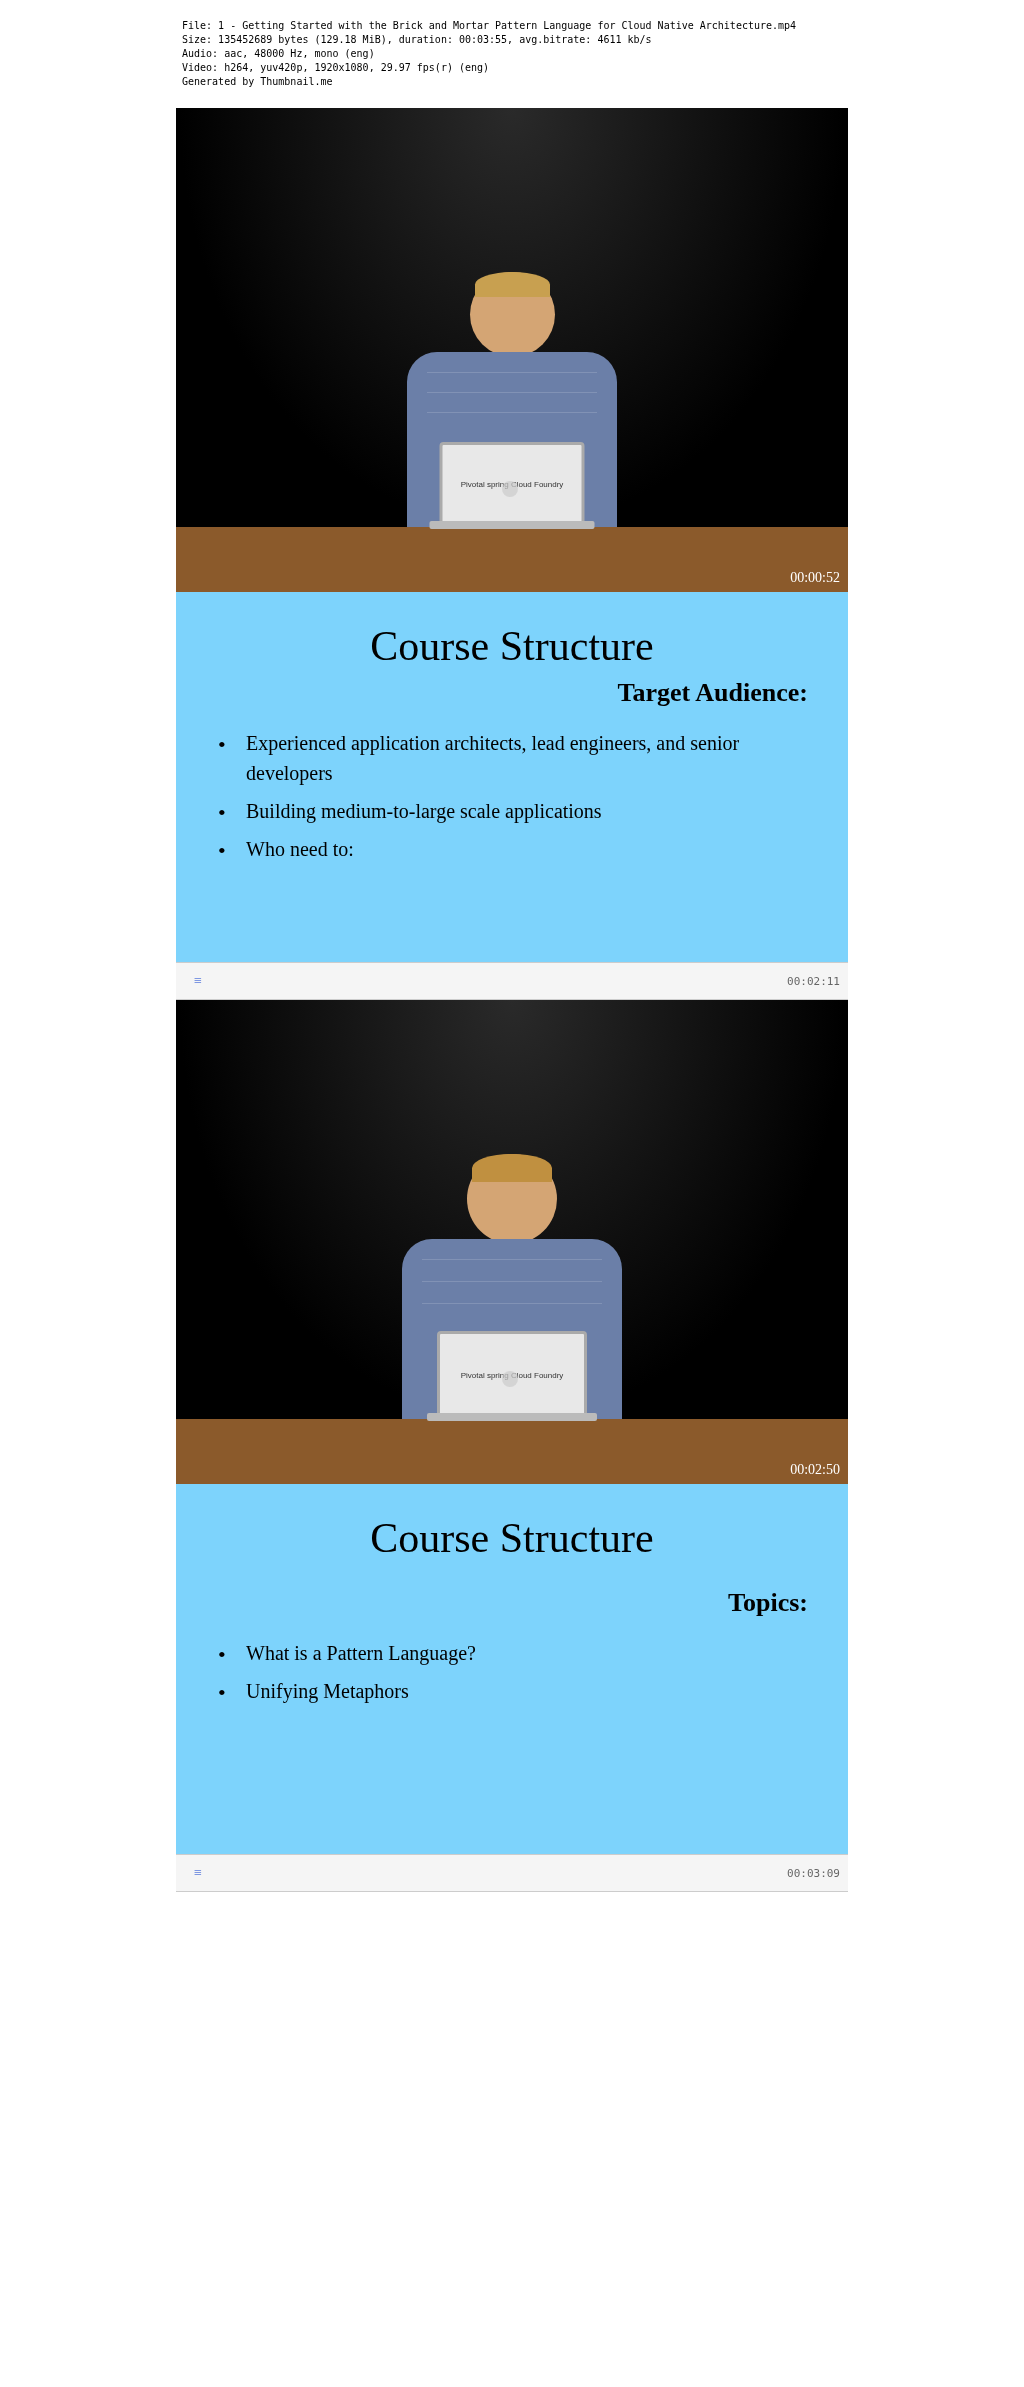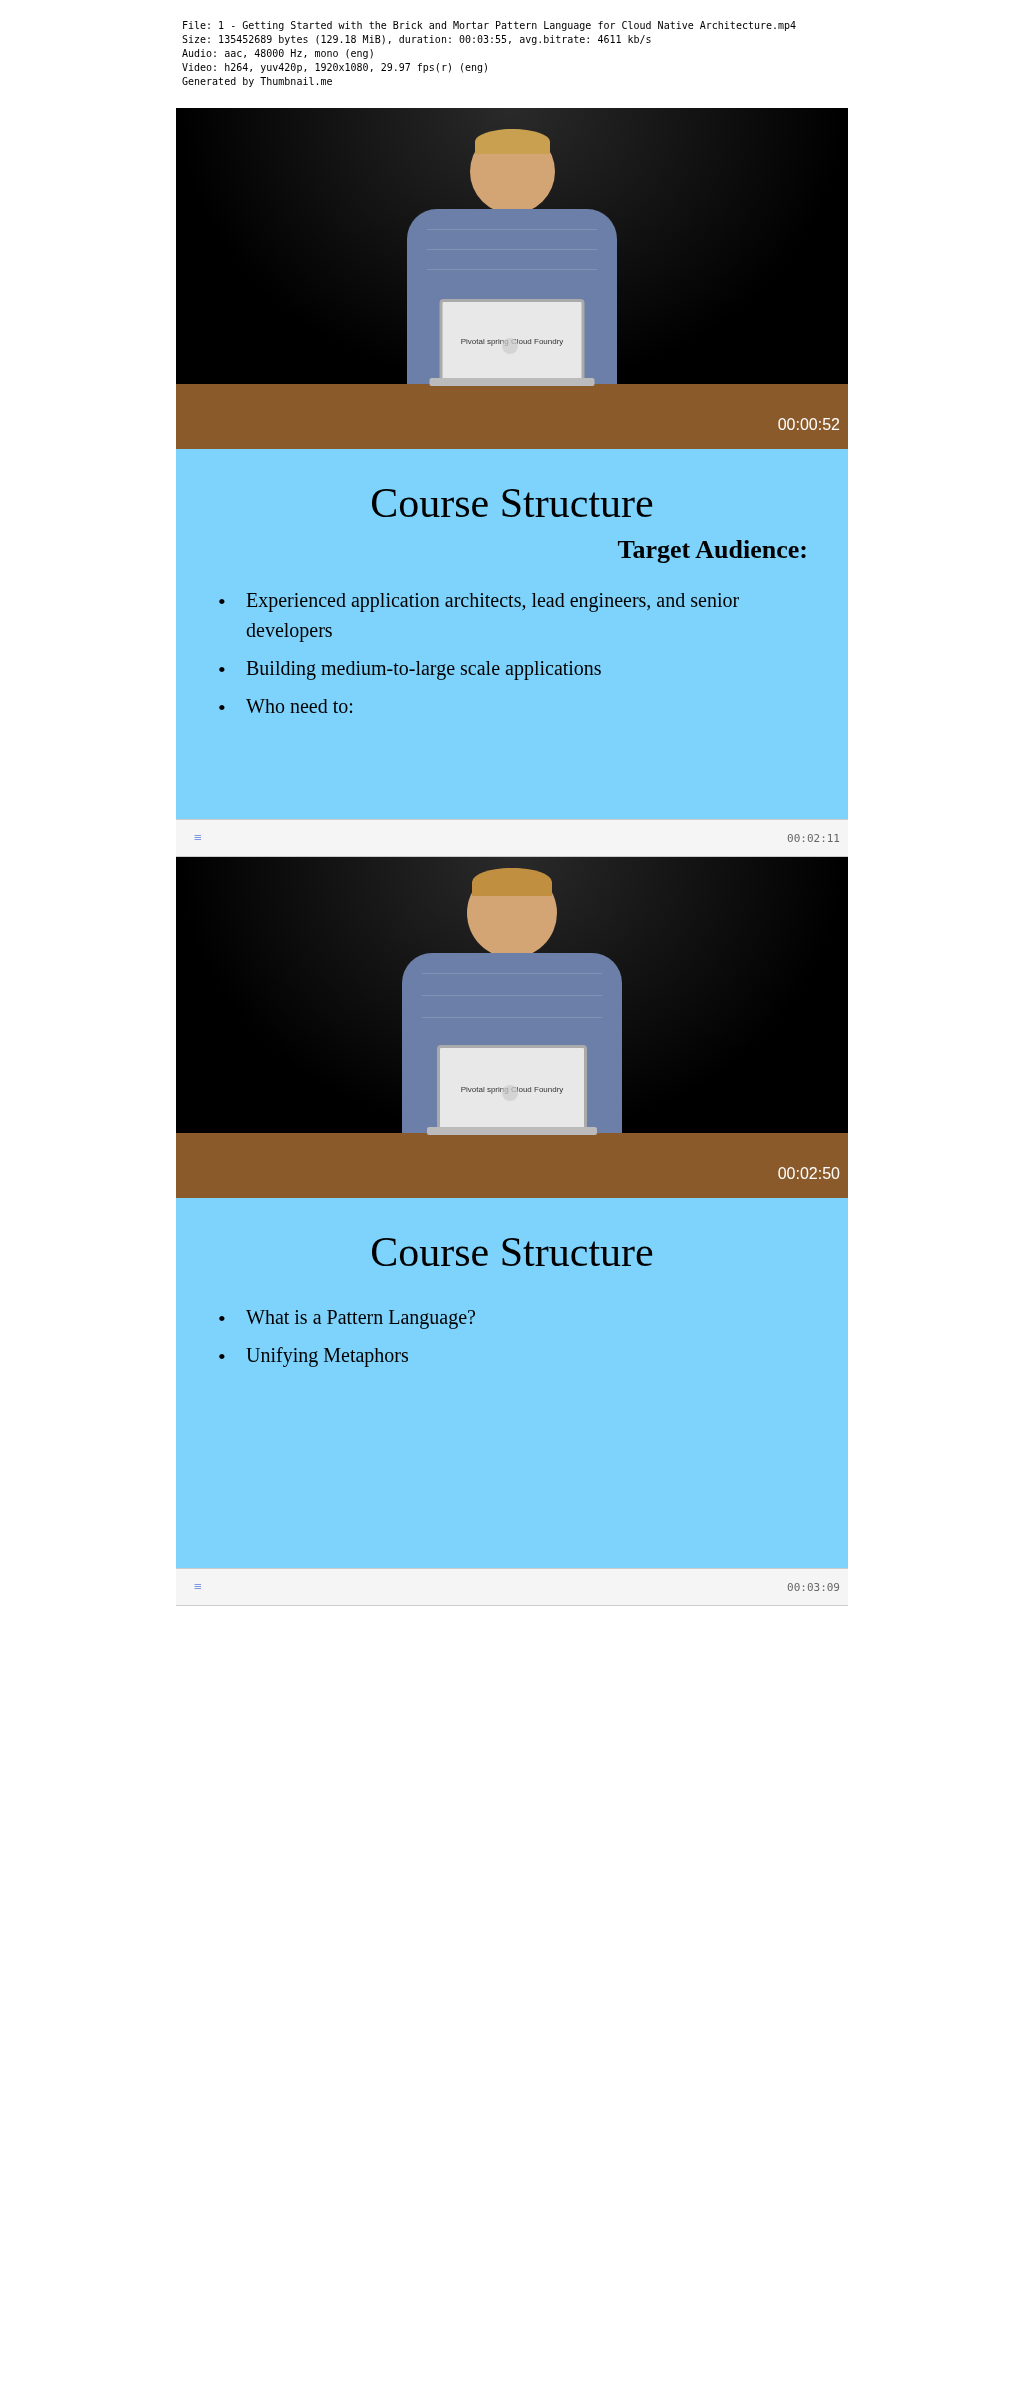--- a/index.html
+++ b/index.html
@@ -14,21 +14,21 @@
       font-family: monospace;
       font-size: 10px;
       color: #000;
       background: #fff;
       padding: 19px 6px;
       line-height: 1.4;
     }
 
     .video-container {
       width: 672px;
-      height: 341px;
+      height: 484px;
       background: #000;
       position: relative;
       overflow: hidden;
     }
 
     .video-person {
       width: 100%;
       height: 100%;
       display: flex;
       align-items: center;
@@ -39,25 +39,25 @@
     
     .person-figure {
       position: absolute;
       bottom: 60px;
       left: 50%;
       transform: translateX(-50%);
     }
 
     .timestamp {
       position: absolute;
-      bottom: 15px;
+      bottom: 6px;
       right: 8px;
       color: #fff;
-      font-family: Liberation Sans, sans-serif;
-      font-size: 16px;
+      font-family: Liberation Serif, serif;
+      font-size: 14px;
     }
 
     .slide-content {
       background: #7dd3fc;
       padding: 30px 40px 40px;
       min-height: 370px;
       position: relative;
     }
 
     .slide-title {
@@ -211,20 +211,21 @@
 
     <div style="position:absolute;bottom:63px;left:50%;transform:translateX(-50%);width:170px;height:8px;background:#bbb;border-radius:2px;"></div>
     <div style="position:absolute;bottom:97px;left:50%;transform:translateX(-50%) translateX(-2px);width:16px;height:16px;background:#ccc;border-radius:50%;opacity:0.7;"></div>
   </div>
   <div class="timestamp">00:02:50</div>
 </div>
 
 <div class="slide-content">
   <h1 class="slide-title">Course Structure</h1>
   <br>
+  <h2 class="slide-subtitle">Topics:</h2>
   <ul class="bullet-list">
     <li>What is a Pattern Language?</li>
     <li>Unifying Metaphors</li>
   </ul>
 </div>
 
 <div class="panel-separator">
   <div class="nav-dots">≡</div>
   <div style="font-family:monospace;font-size:11px;color:#666;">00:03:09</div>
 </div>

